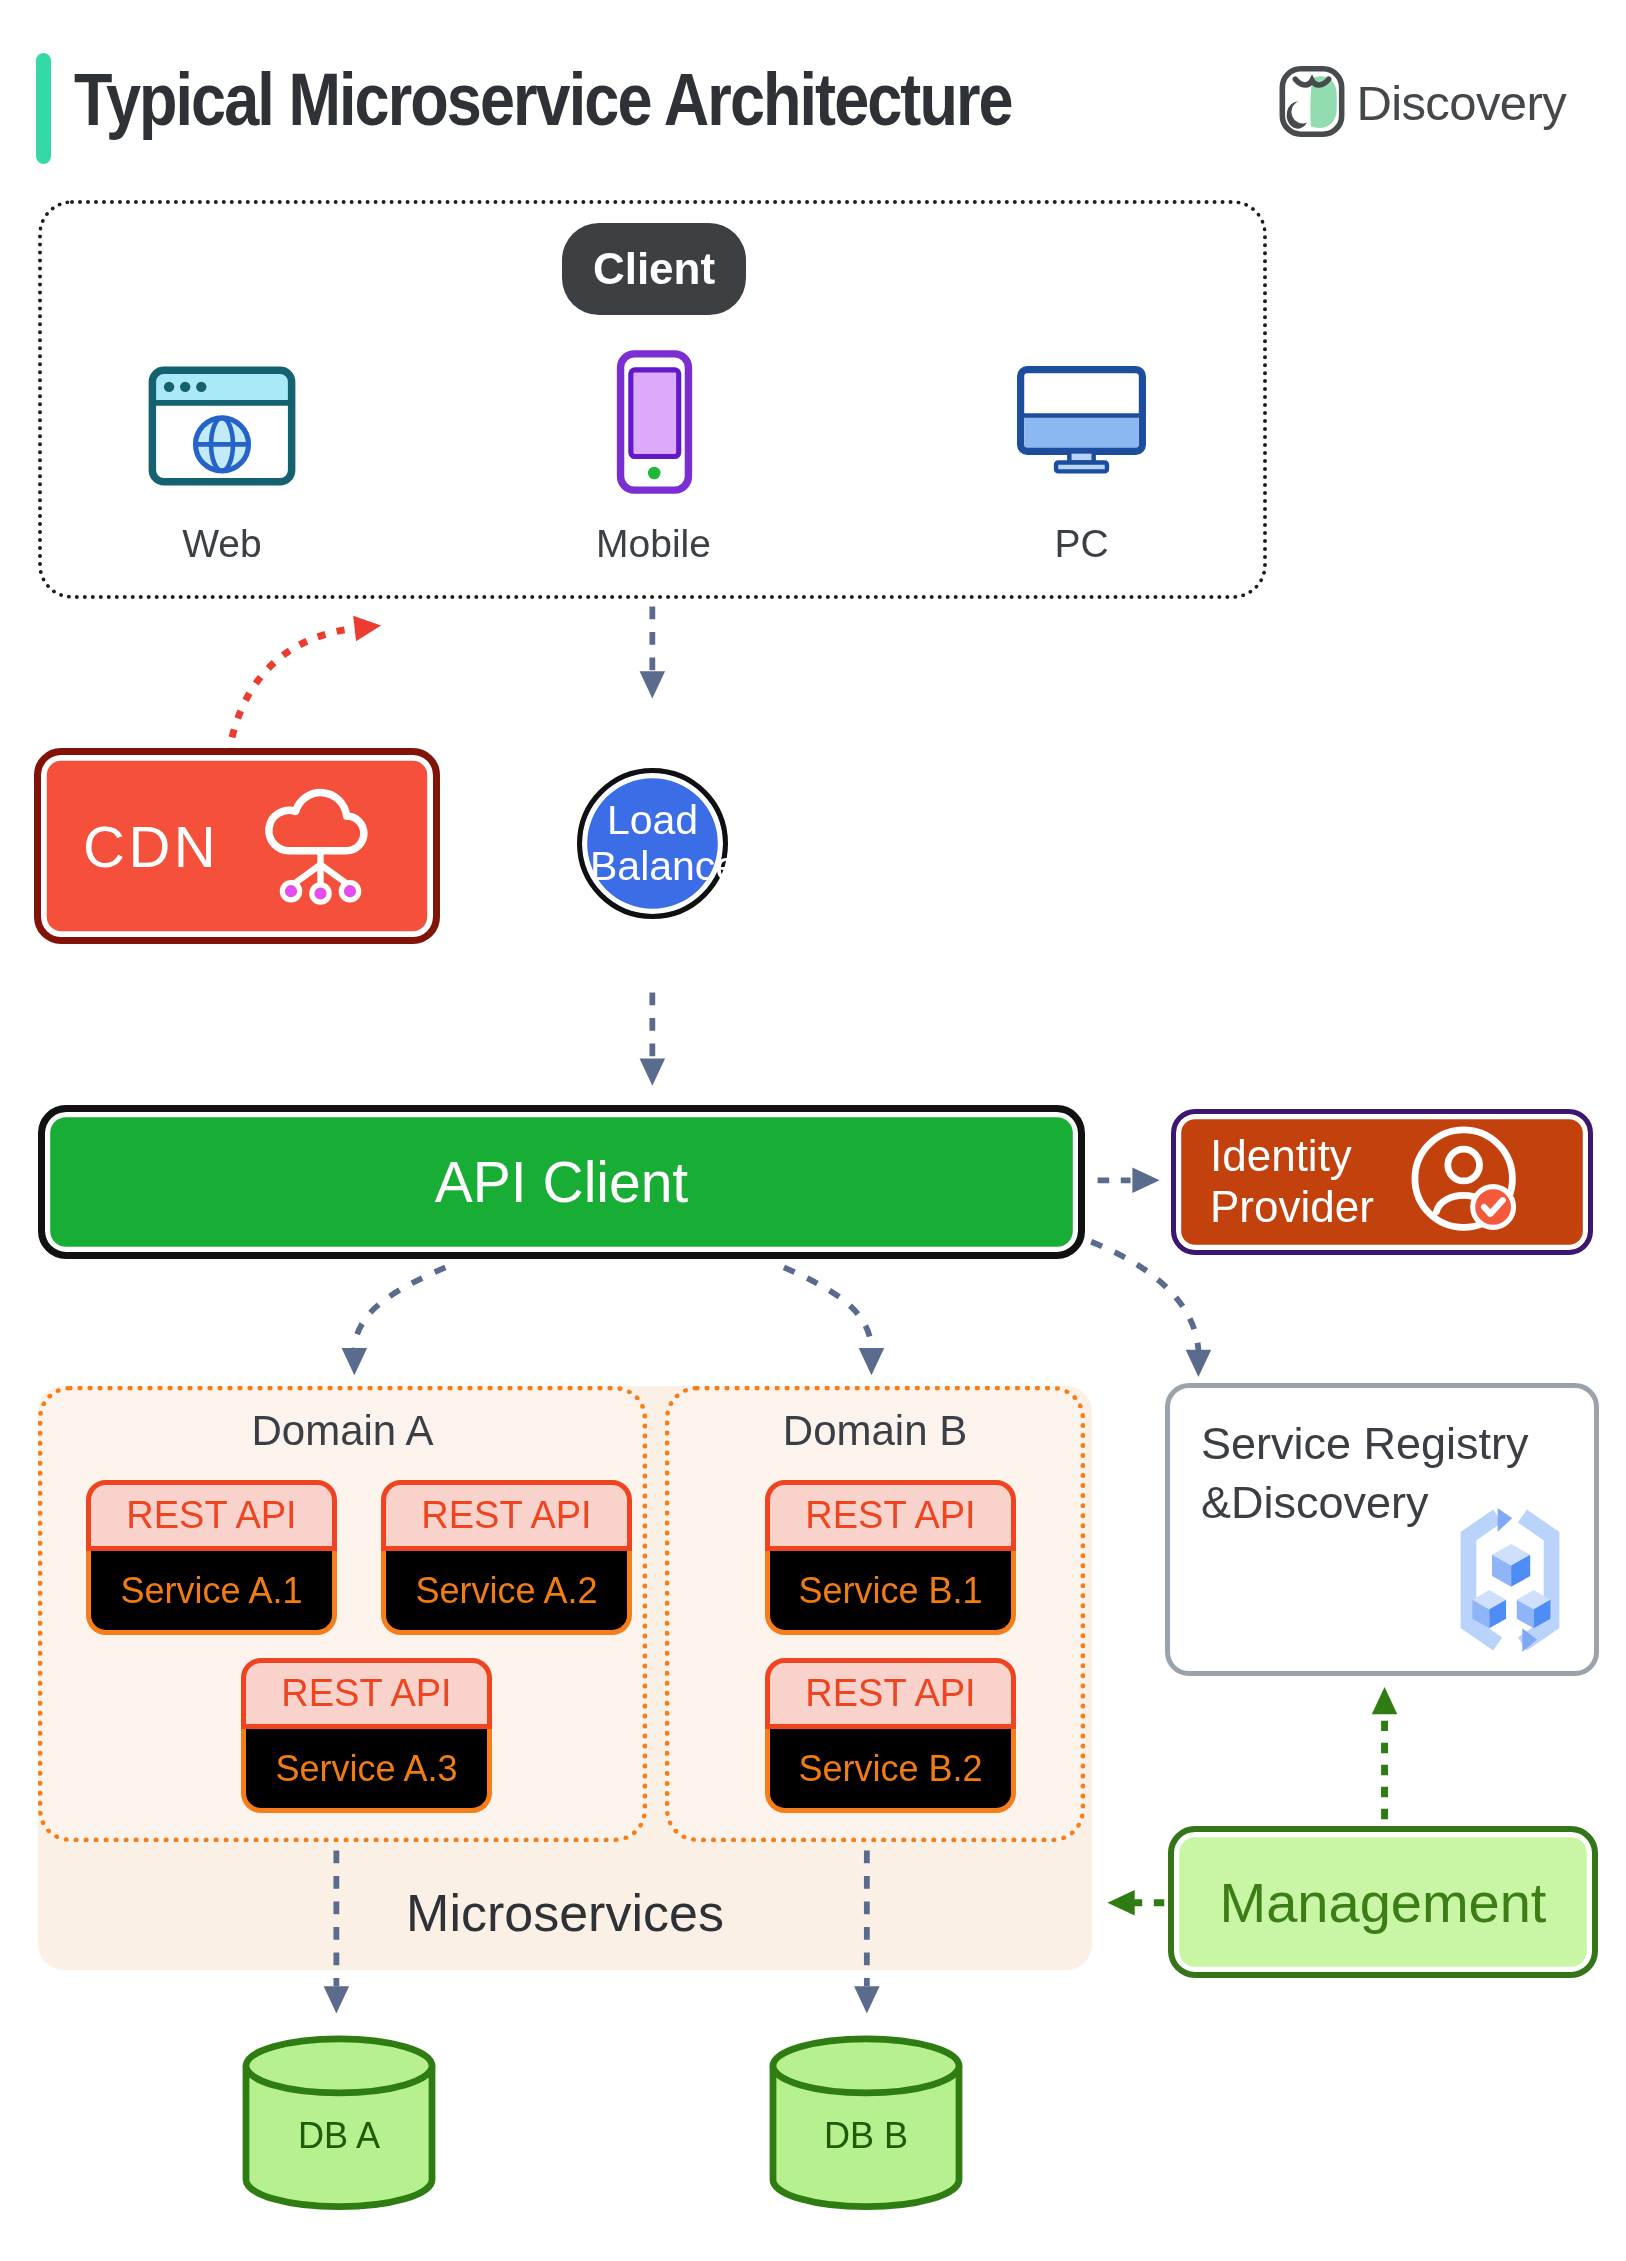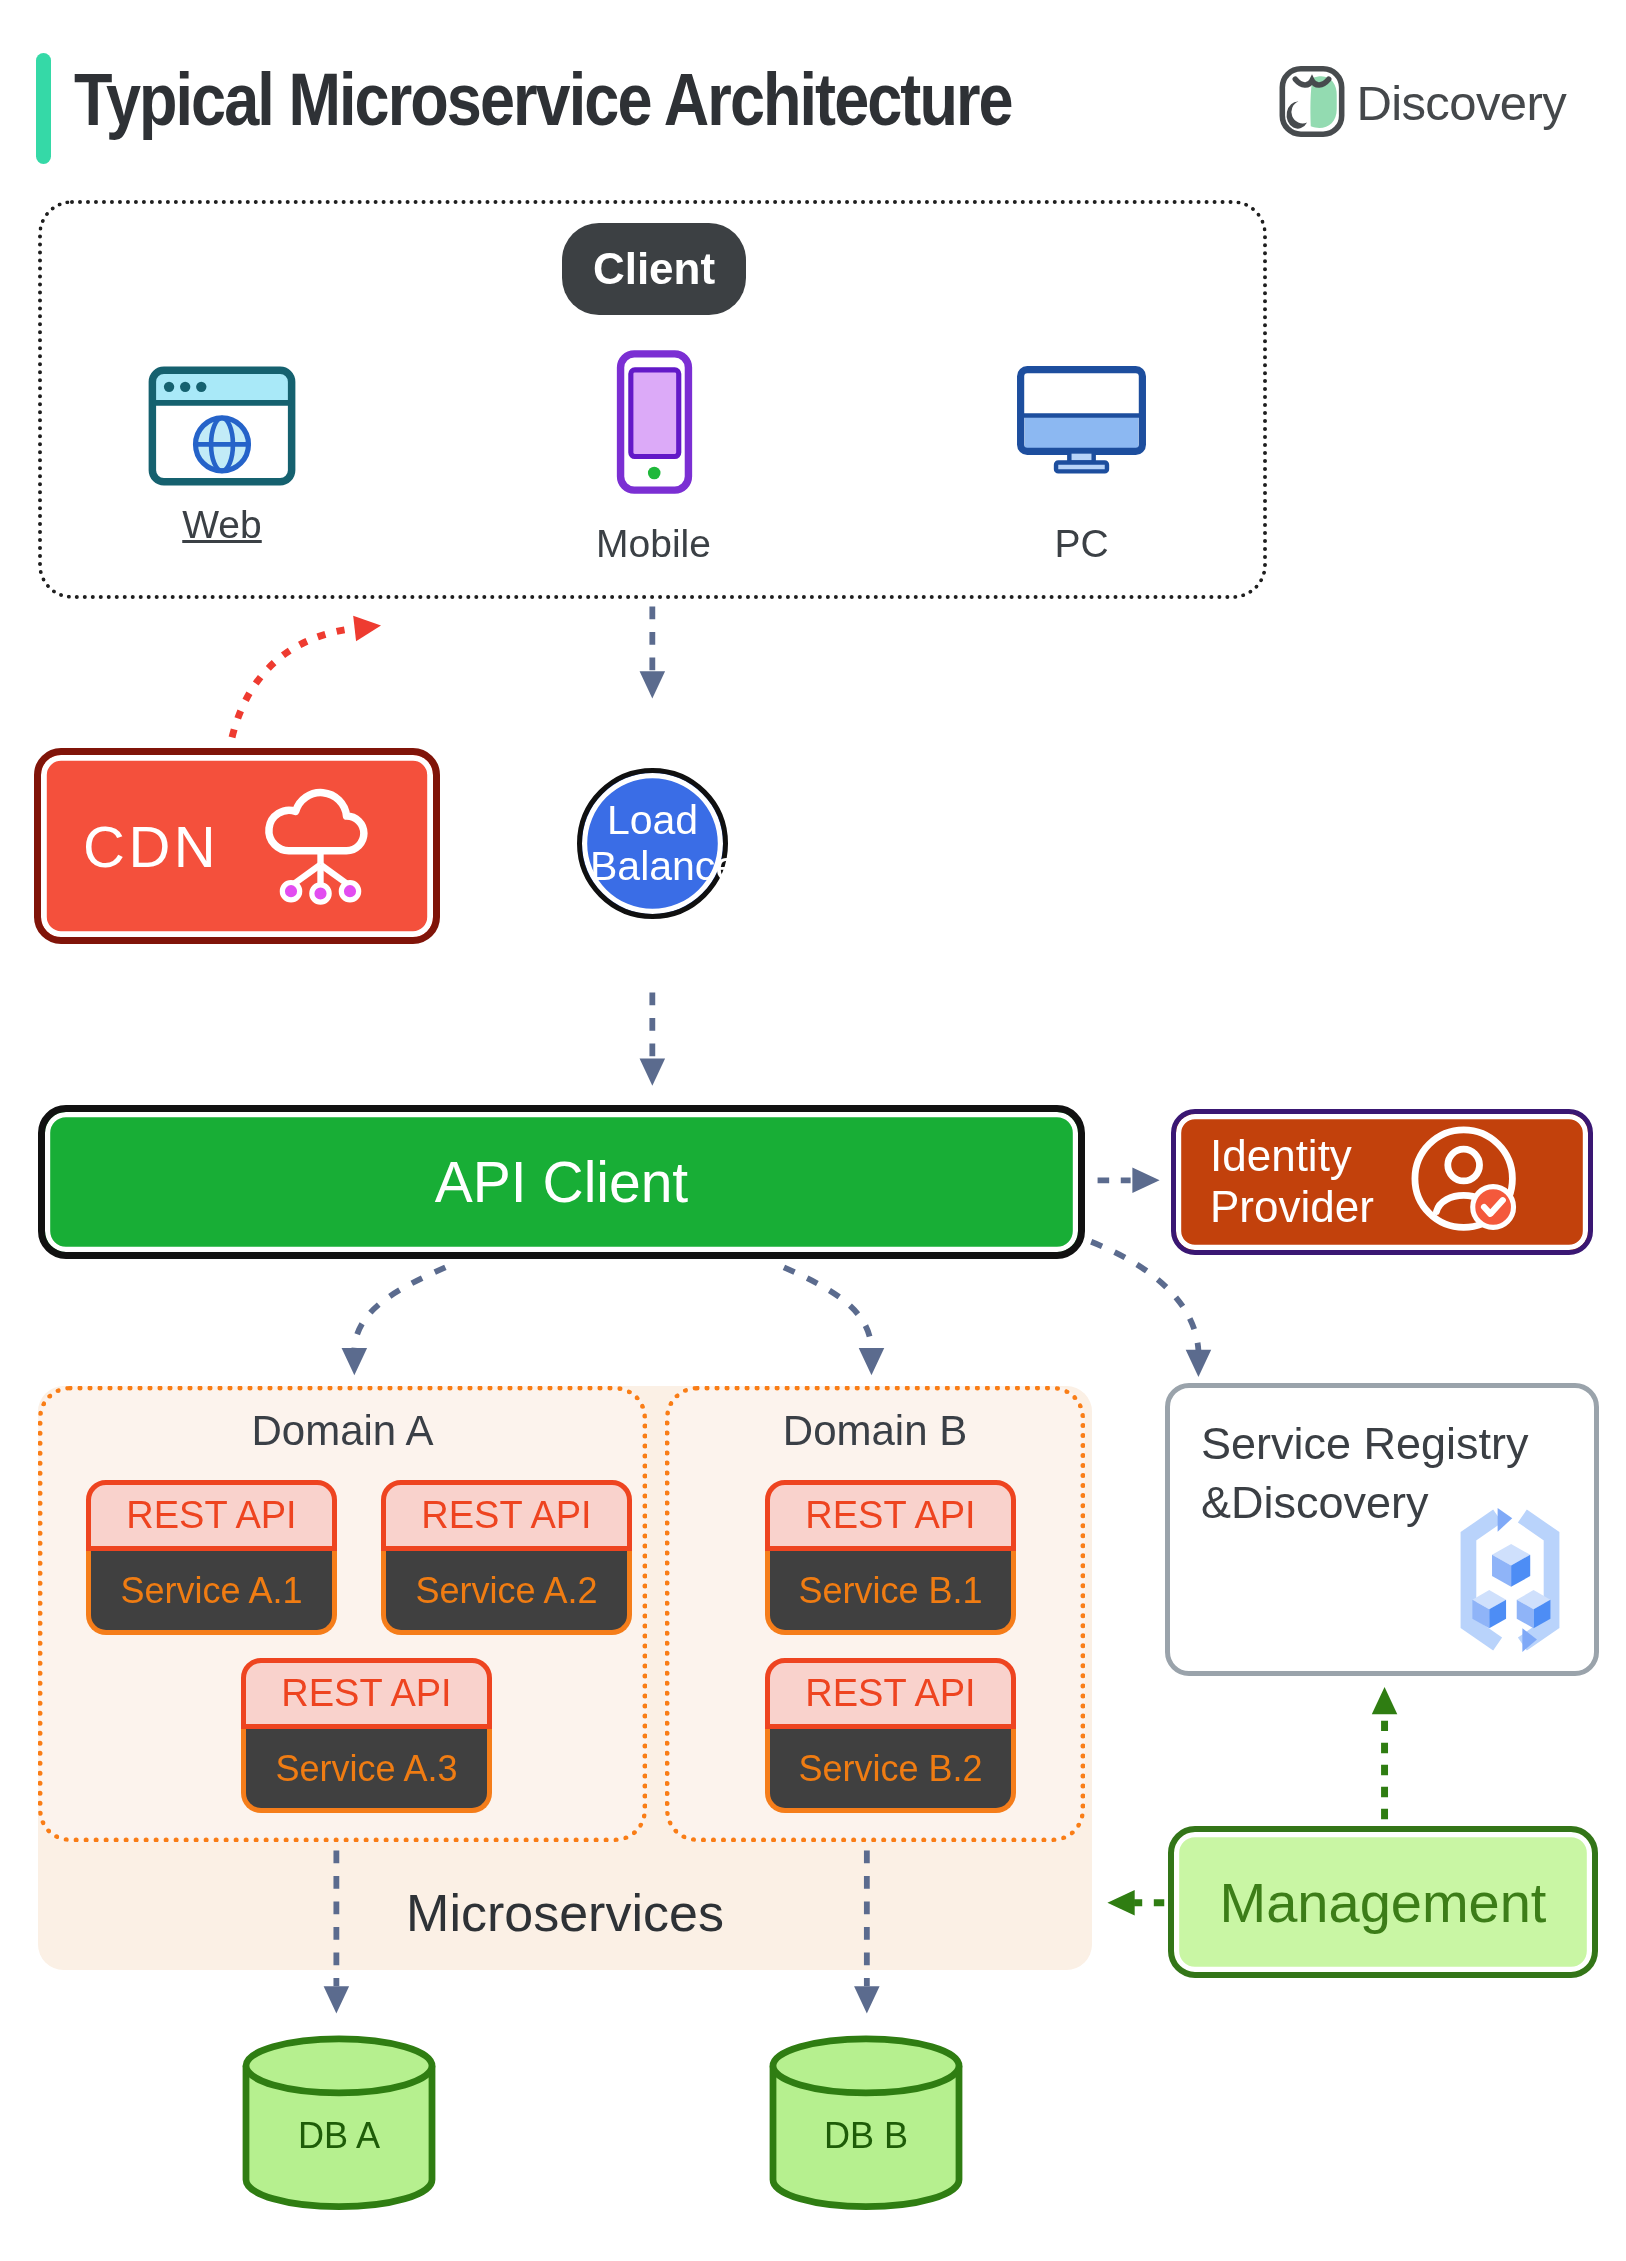--- a/index.html
+++ b/index.html
@@ -52,21 +52,21 @@
 
   
   .domain-box{border:5.2px dotted #f97d16;border-radius:32px;background:#fcf3ed;}
   .domain-a{left:38px;top:1386px;width:609px;height:456px;}
   .domain-b{left:665px;top:1386px;width:420px;height:456px;}
   .domain-title{font-size:42px;color:#3a3f46;text-align:center;width:100%;}
 
   .svc-card{width:281px;height:155px;display:flex;flex-direction:column;padding-left:30px;}
   .svc-top{height:71px;background:#f9d2cc;border:5.2px solid #ee4420;border-radius:20px 20px 0 0;
            display:flex;align-items:center;justify-content:center;font-size:38px;color:#ee4420;}
-  .svc-bot{flex:1;background:#404040;border:5.2px solid #f57d1a;border-top:none;border-radius:0 0 20px 20px;
+  .svc-bot{flex:1;background:#000000;border:5.2px solid #f57d1a;border-top:none;border-radius:0 0 20px 20px;
            display:flex;align-items:center;justify-content:center;font-size:36px;color:#f07c12;}
 
   
   .mgmt-box{left:1168px;top:1826px;width:430px;height:152px;background:#c9f6a4;border:6.4px solid #337518;
             box-shadow:inset 0 0 0 5.2px #ffffff;border-radius:27px;
             display:flex;align-items:center;justify-content:center;}
   .mgmt-label{color:#3c7d18;font-size:56px;}
 
   .arrows{left:0;top:0;width:1627px;height:2261px;pointer-events:none;}
 </style>
@@ -117,21 +117,21 @@
   <span class="abs" style="left:1012px;top:364px;">
     <svg width="139" height="119" viewBox="0 0 240 215">
       <rect x="17" y="96" width="206" height="56" fill="#8cb8f2"></rect>
       <line x1="12" y1="93" x2="228" y2="93" stroke="#1d4e9e" stroke-width="8"></line>
       <rect x="10" y="10" width="220" height="148" rx="12" fill="none" stroke="#1d4e9e" stroke-width="13"></rect>
       <rect x="98" y="158" width="44" height="20" fill="#b7d3f8" stroke="#1d4e9e" stroke-width="8"></rect>
       <rect x="74" y="178" width="92" height="16" rx="4" fill="#b7d3f8" stroke="#1d4e9e" stroke-width="8"></rect>
     </svg>
   </span>
 
-  <div class="abs device-label" style="left:147px;top:503px;width:150px;text-decoration:underline;">Web</div>
+  <div class="abs device-label" style="left:147px;top:522px;width:150px;">Web</div>
   <div class="abs device-label" style="left:575px;top:522px;width:157px;">Mobile</div>
   <div class="abs device-label" style="left:1012px;top:522px;width:139px;">PC</div>
 
   <div class="abs cdn-box">
     <span class="cdn-label">CDN</span>
     <span style="margin-left:35px;">
       <svg width="133" height="133" viewBox="0 0 230 230">
         <path d="M64 124 a35 35 0 1 1 8 -68 a45 45 0 0 1 88 8 a30 30 0 1 1 0 60 z" fill="none" stroke="#ffffff" stroke-width="13" stroke-linejoin="round"></path>
         <line x1="115" y1="124" x2="115" y2="148" stroke="#ffffff" stroke-width="11"></line>
         <line x1="115" y1="148" x2="68" y2="182" stroke="#ffffff" stroke-width="11"></line>

